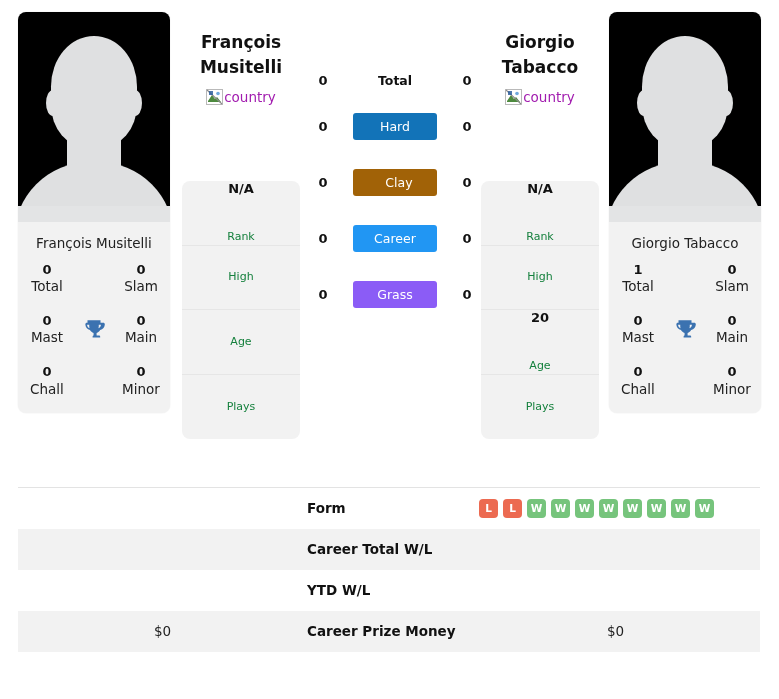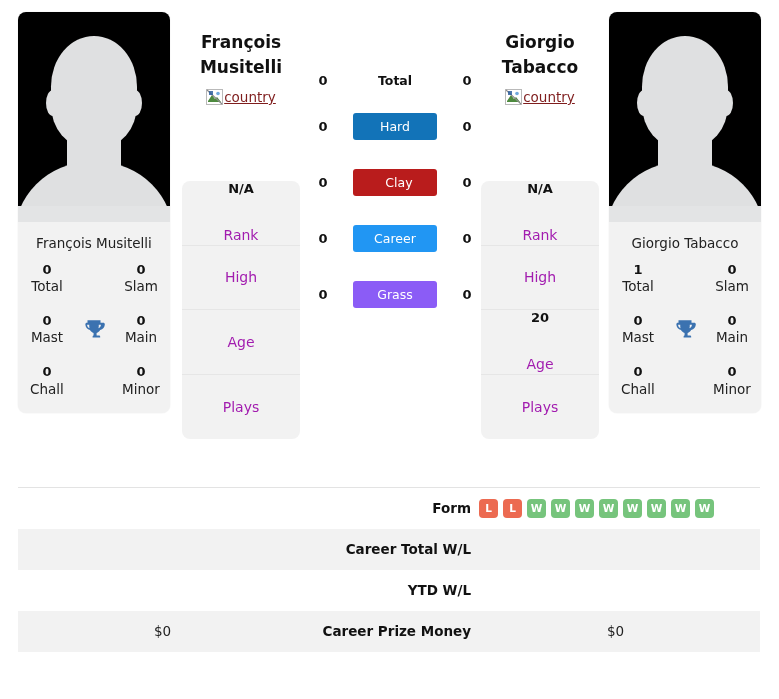--- a/index.html
+++ b/index.html
@@ -143,22 +143,22 @@
   .info-row:last-child { border-bottom: none; }
   .info-val {
     font-size: 13px;
     font-weight: bold;
     color: #111;
     line-height: 1.3;
     min-height: 0;
   }
   .info-val:empty { display: none; }
   .info-lbl {
-    font-size: 14px;
-    color: #a21caf;
+    font-size: 11px;
+    color: #15803d;
     line-height: 1.3;
   }
 
   
   .name-block {
     position: absolute;
     top: 30px;
     width: 126px;
     text-align: center;
   }
@@ -169,22 +169,21 @@
     font-weight: bold;
     color: #111;
     line-height: 1.45;
     margin: 0;
   }
   .country-img {
     margin-top: 10px;
     display: inline-flex;
     align-items: center;
     font-size: 13.5px;
-    color: #7f1d1d;
-    text-decoration: underline;
+    color: #a21caf;
   }
   .broken-img-glyph {
     display: inline-block;
     width: 17px;
     height: 16px;
     margin-right: 1px;
     position: relative;
     vertical-align: -3px;
   }
 
@@ -244,21 +243,21 @@
     padding: 0;
   }
   .cell-left, .cell-right {
     width: 289px;
     text-align: center;
     font-size: 13.5px;
     color: #222;
   }
   .cell-mid {
     width: 164px;
-    text-align: right;
+    text-align: left;
     font-size: 13.5px;
     font-weight: bold;
     color: #111;
     white-space: nowrap;
   }
   .form-badges {
     display: flex;
     align-items: center;
     gap: 5px;
     padding-left: 8px;
@@ -450,21 +449,21 @@
       <div class="surface-plain">Total</div>
       <div class="side-num">0</div>
     </div>
     <div class="surface-row">
       <div class="side-num">0</div>
       <div class="surface-badge" style="background: rgb(18, 115, 184);">Hard</div>
       <div class="side-num">0</div>
     </div>
     <div class="surface-row">
       <div class="side-num">0</div>
-      <div class="surface-badge" style="background: #b91c1c; padding-left: 8px;">Clay</div>
+      <div class="surface-badge" style="background: #a16207; padding-left: 8px;">Clay</div>
       <div class="side-num">0</div>
     </div>
     <div class="surface-row">
       <div class="side-num">0</div>
       <div class="surface-badge" style="background: rgb(33, 150, 243);">Career</div>
       <div class="side-num">0</div>
     </div>
     <div class="surface-row">
       <div class="side-num">0</div>
       <div class="surface-badge" style="background: #8b5cf6;">Grass</div>

